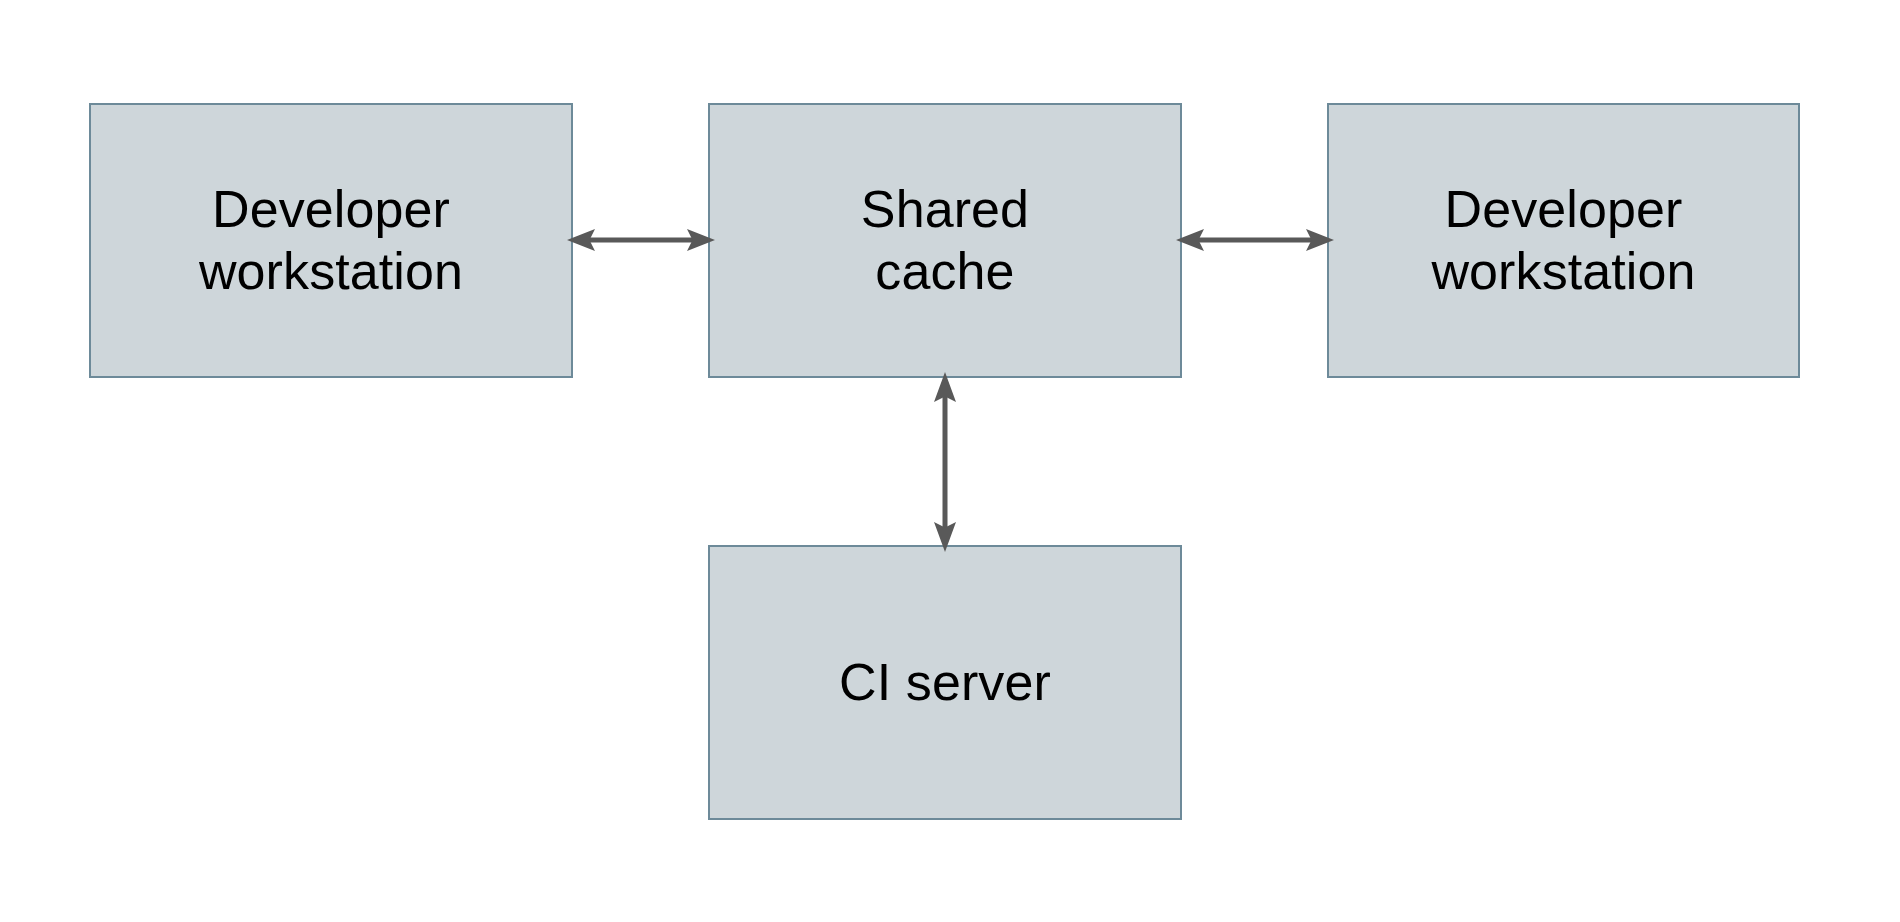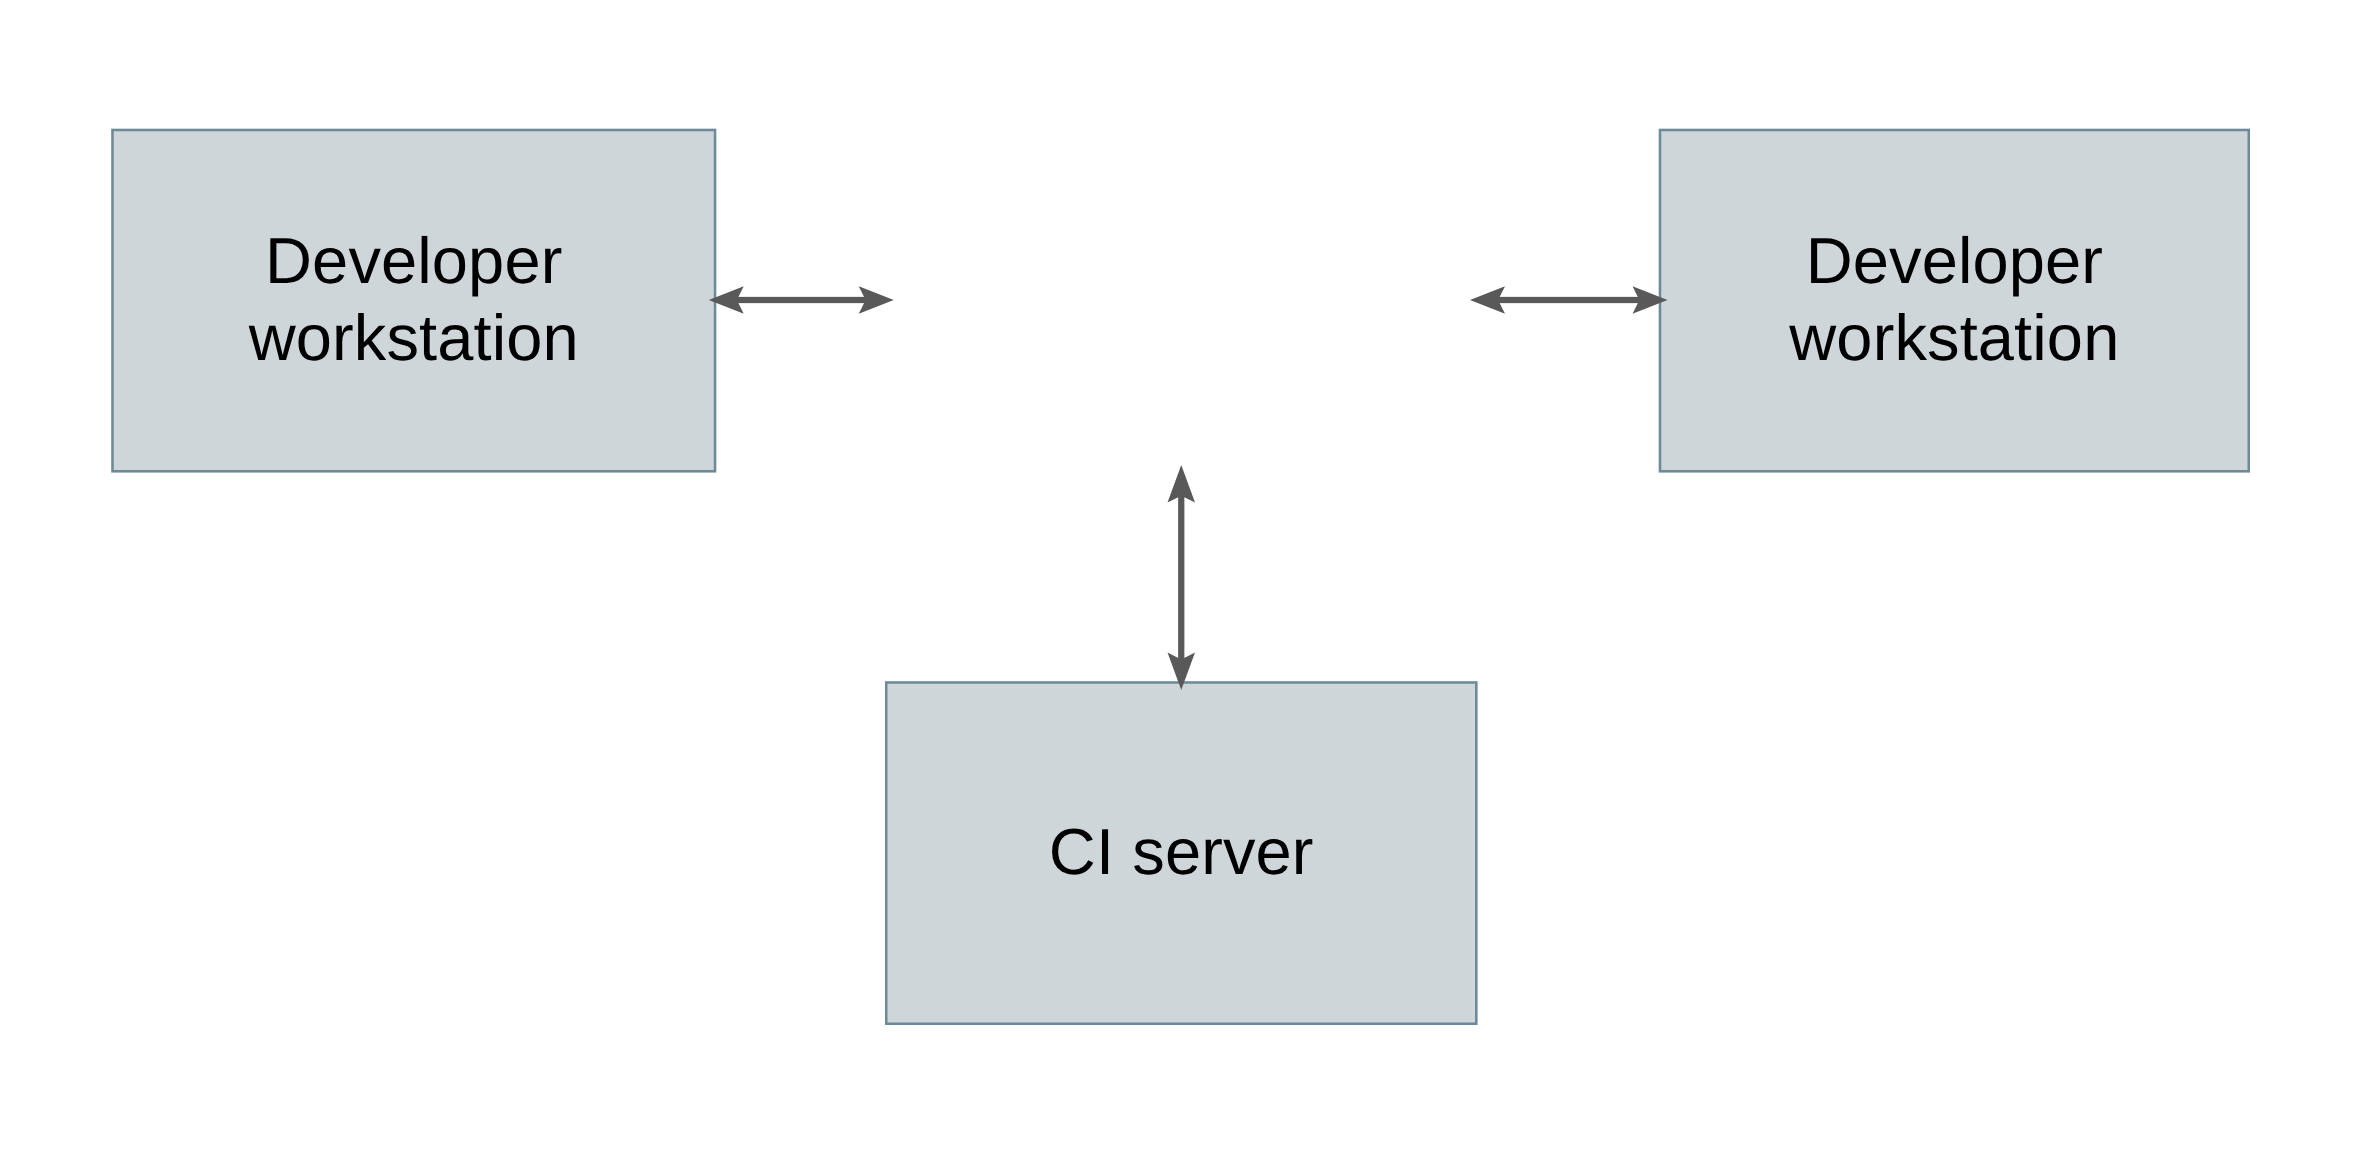--- a/index.html
+++ b/index.html
@@ -56,20 +56,24 @@
 </head>
 <body>
 
 <div id="canvas">
 
   <div class="node" id="node-dev-left">
     <span class="node-label">Developer
 workstation</span>
   </div>
 
+  <div class="node" id="node-shared">
+    <span class="node-label">Shared
+cache</span>
+  </div>
 
   <div class="node" id="node-dev-right">
     <span class="node-label">Developer
 workstation</span>
   </div>
 
   <div class="node" id="node-ci">
     <span class="node-label">CI server</span>
   </div>
 

